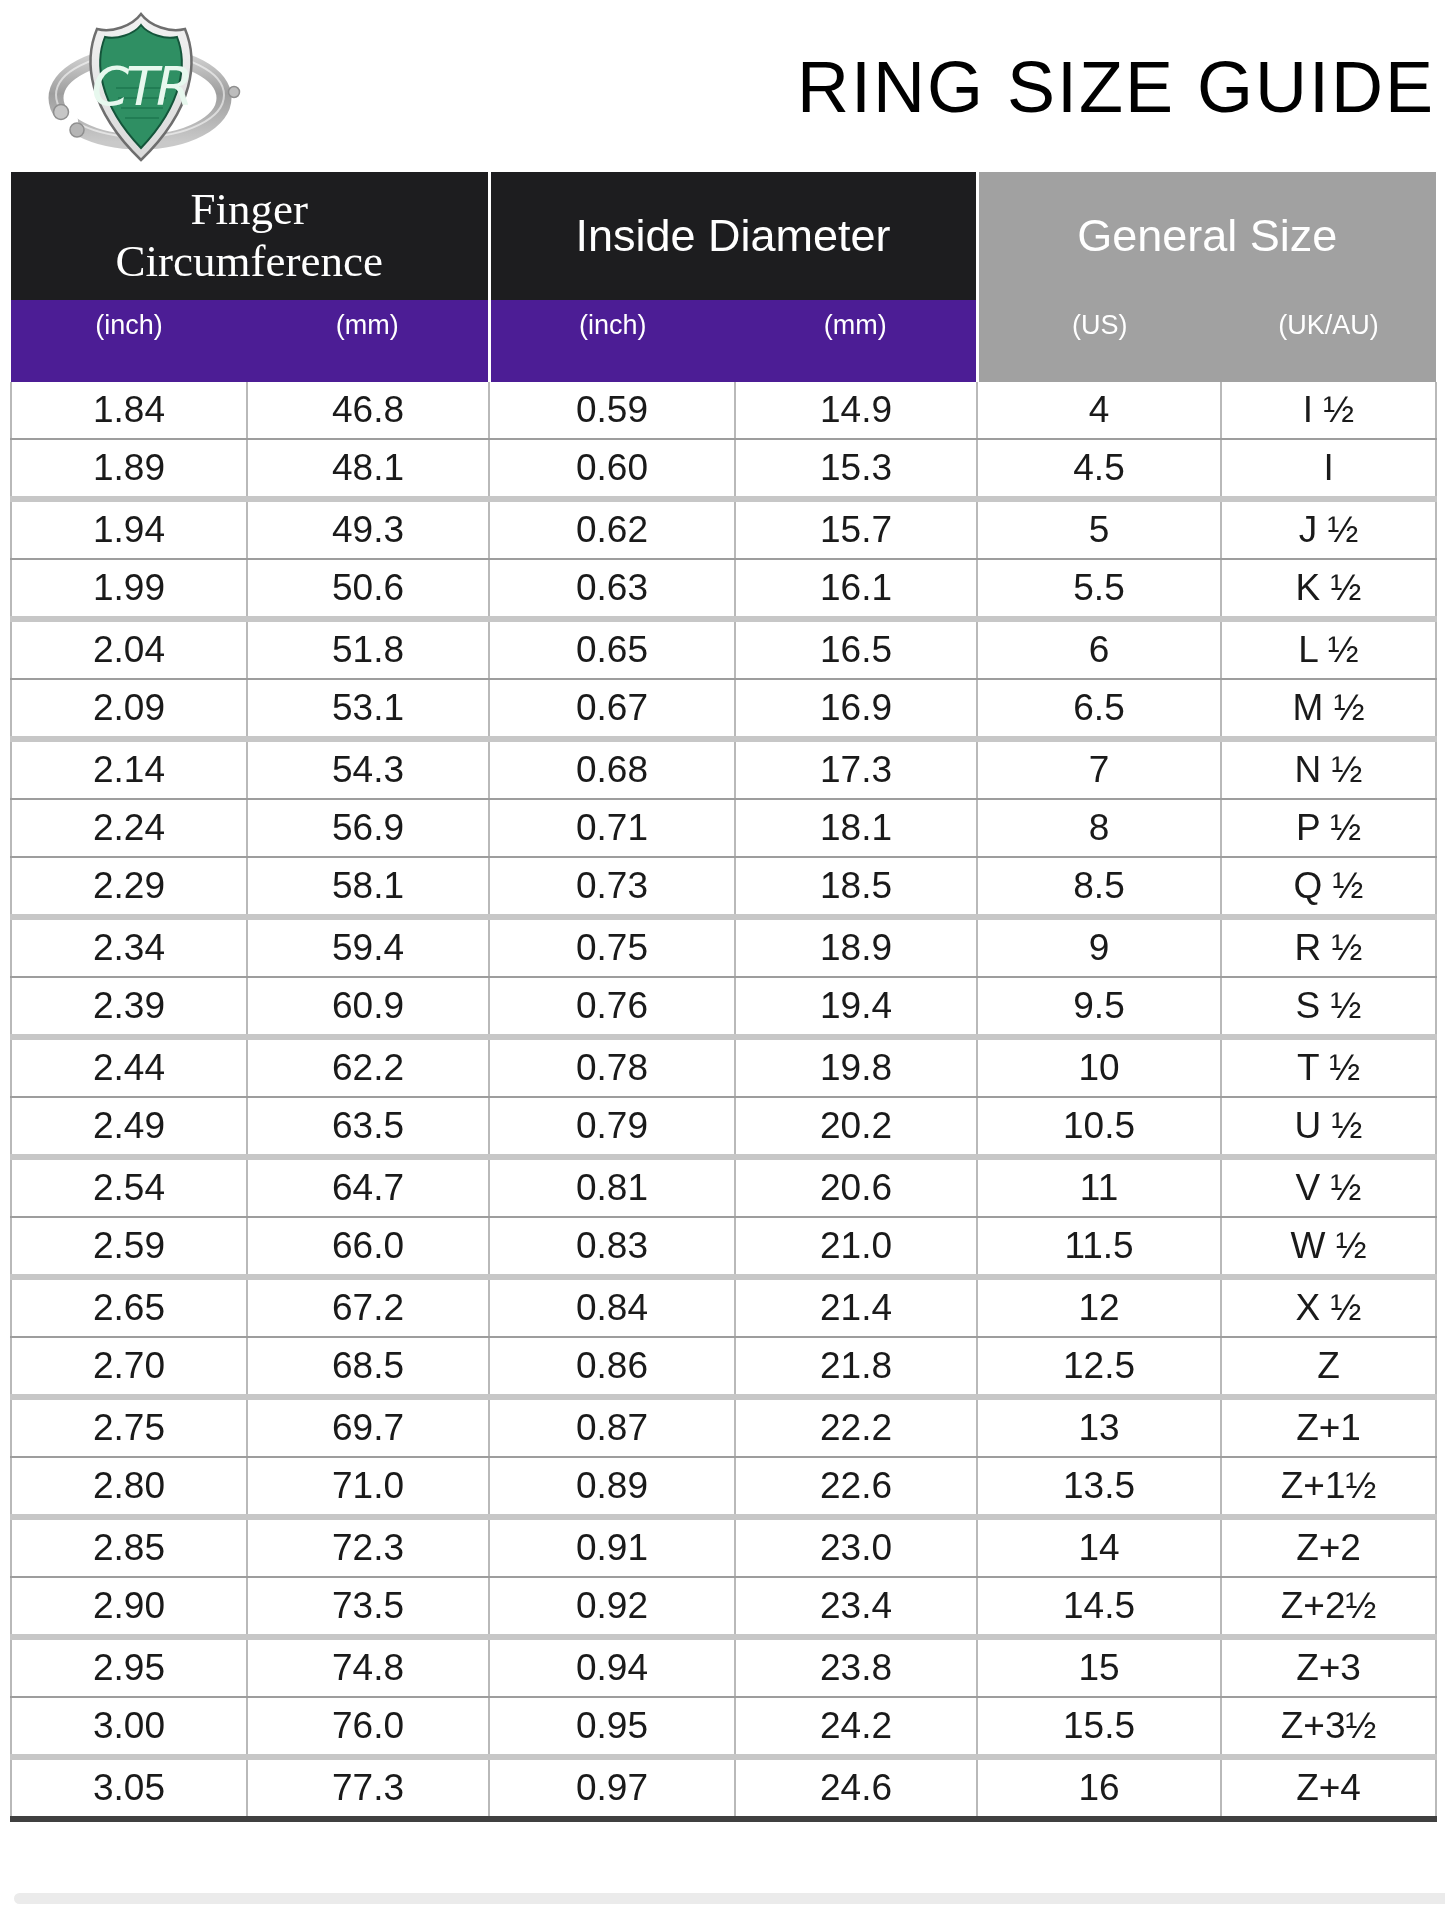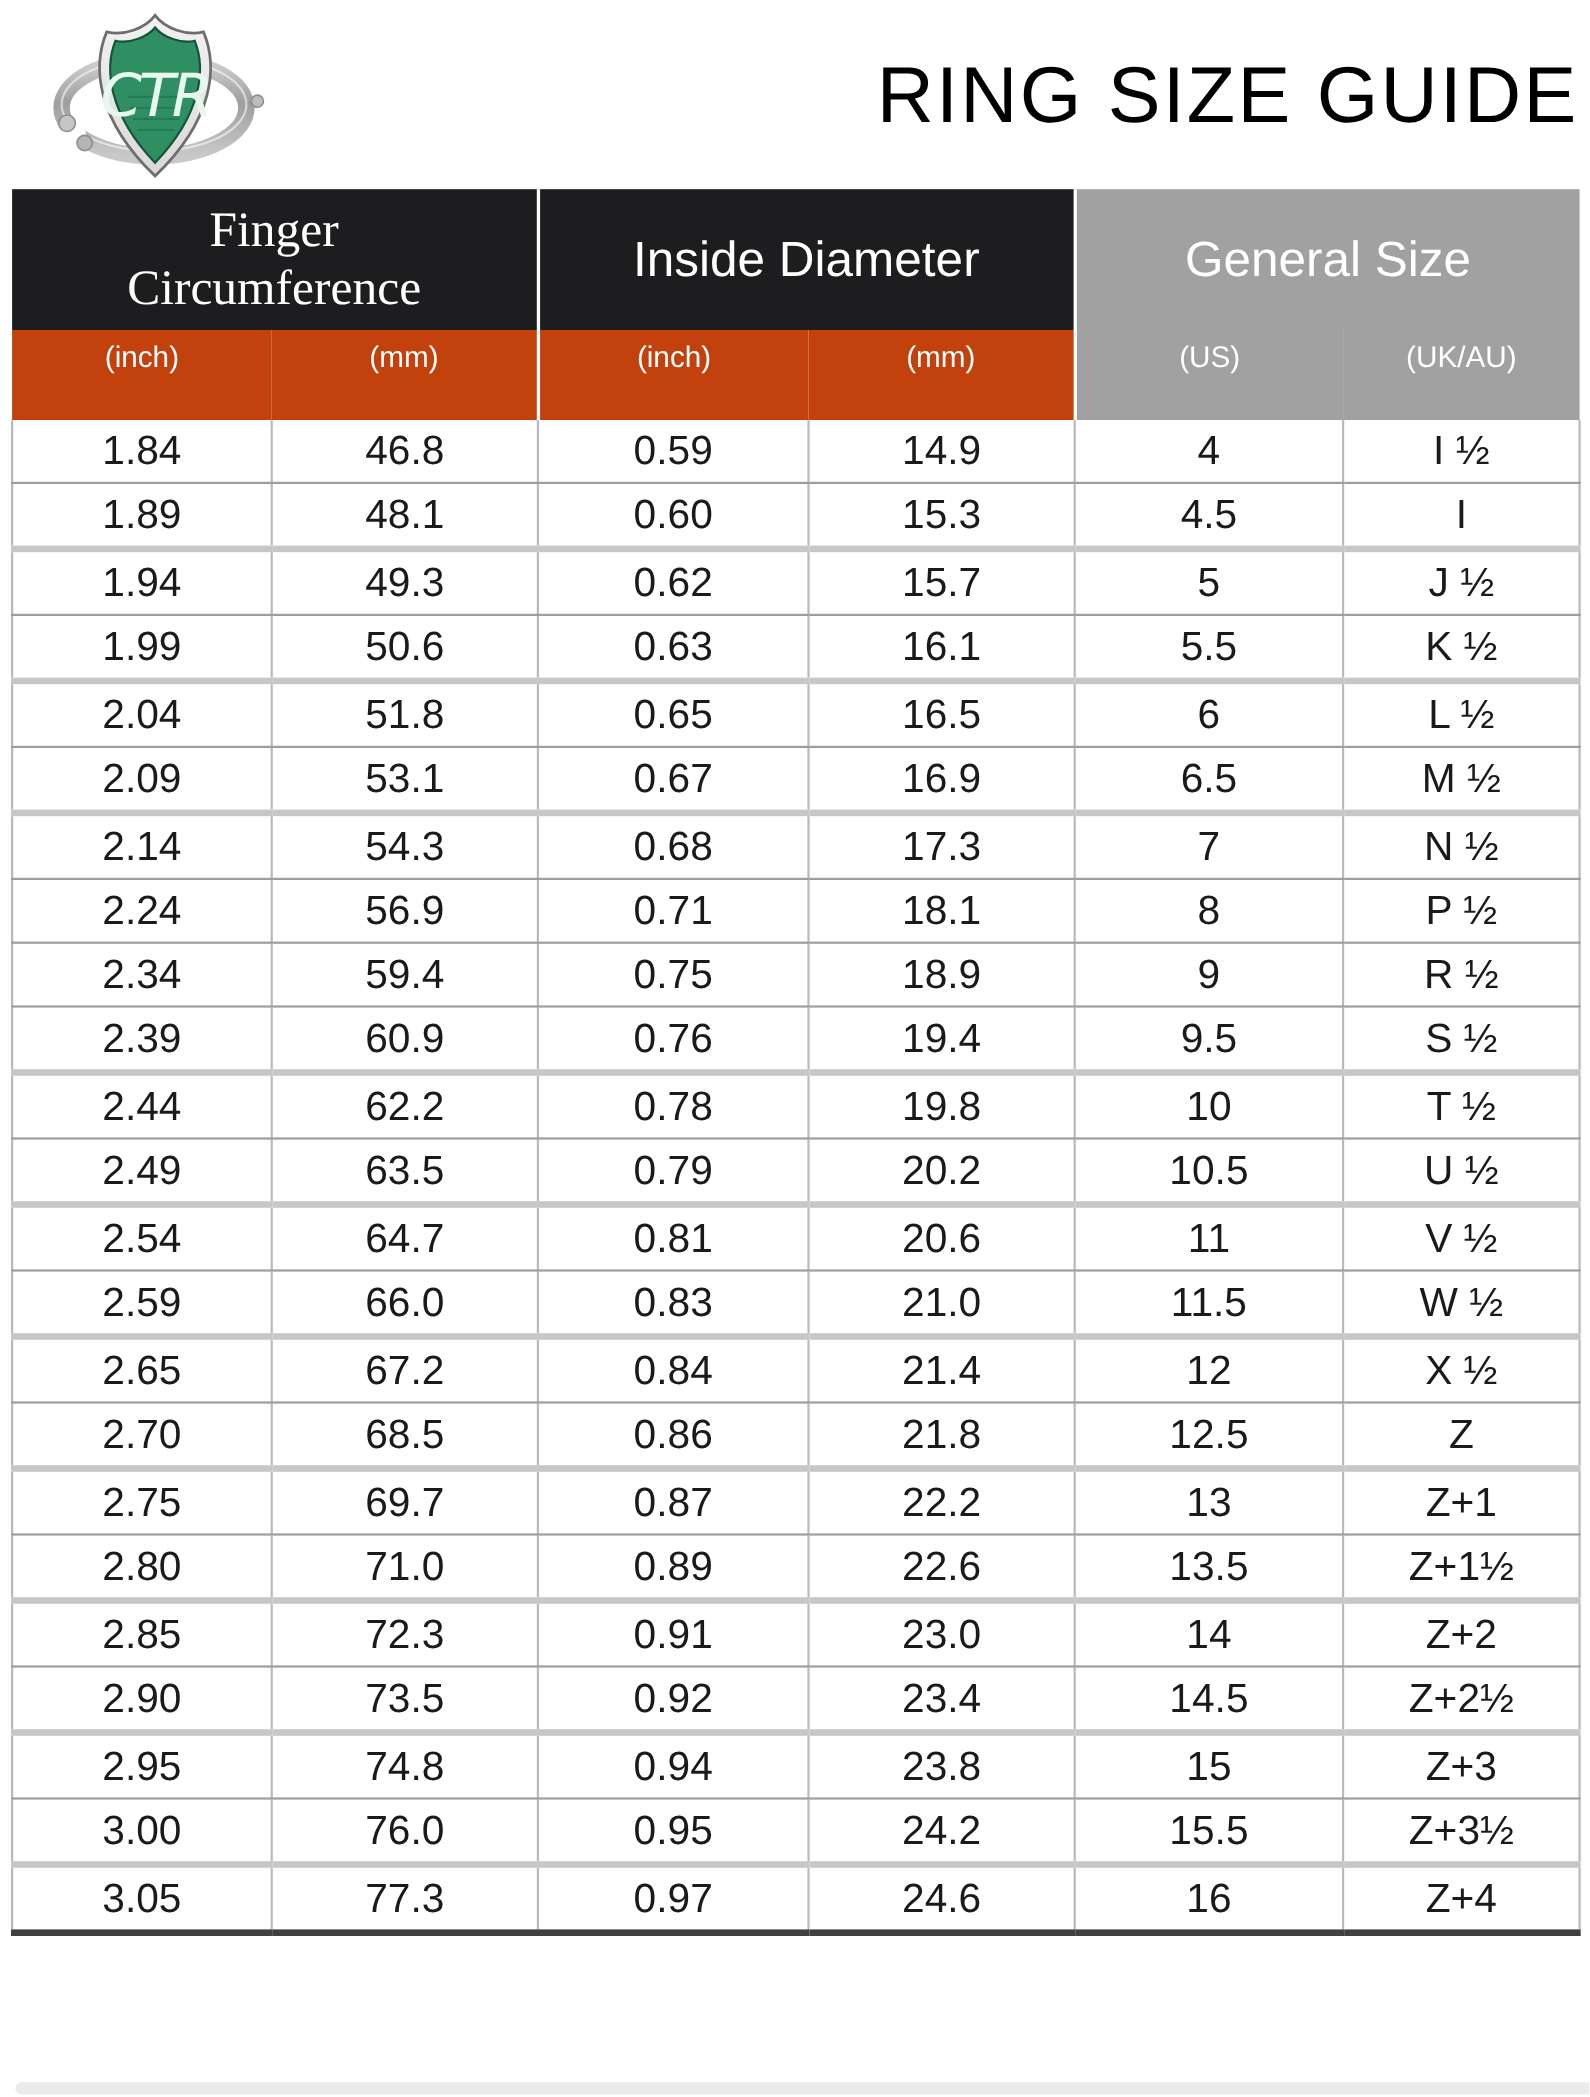--- a/index.html
+++ b/index.html
@@ -53,21 +53,21 @@
   tr.grp-row th .wrap-narrow {
     max-width: 370px;
     margin: 0 auto;
     font-family: Liberation Serif, serif;
   }
   tr.sub-row th {
     height: 72px;
     vertical-align: top;
     padding-top: 10px;
     font-size: 27px;
-    background: #c2410c;
+    background: #4c1d95;
   }
   th.gray-col { background: #a1a1a1 !important; }
   th.group-gap { border-left: 3px solid #ffffff; }
   tbody td {
     height: 56px;
     text-align: center;
     vertical-align: middle;
     font-size: 37px;
     color: #1a1a1a;
     background: #ffffff;
@@ -218,20 +218,28 @@
         <td>N ½</td>
       </tr>
       <tr class="sep-thin">
         <td>2.24</td>
         <td>56.9</td>
         <td>0.71</td>
         <td>18.1</td>
         <td>8</td>
         <td>P ½</td>
       </tr>
+      <tr class="sep-thick">
+        <td>2.29</td>
+        <td>58.1</td>
+        <td>0.73</td>
+        <td>18.5</td>
+        <td>8.5</td>
+        <td>Q ½</td>
+      </tr>
       <tr class="sep-thin">
         <td>2.34</td>
         <td>59.4</td>
         <td>0.75</td>
         <td>18.9</td>
         <td>9</td>
         <td>R ½</td>
       </tr>
       <tr class="sep-thick">
         <td>2.39</td>

